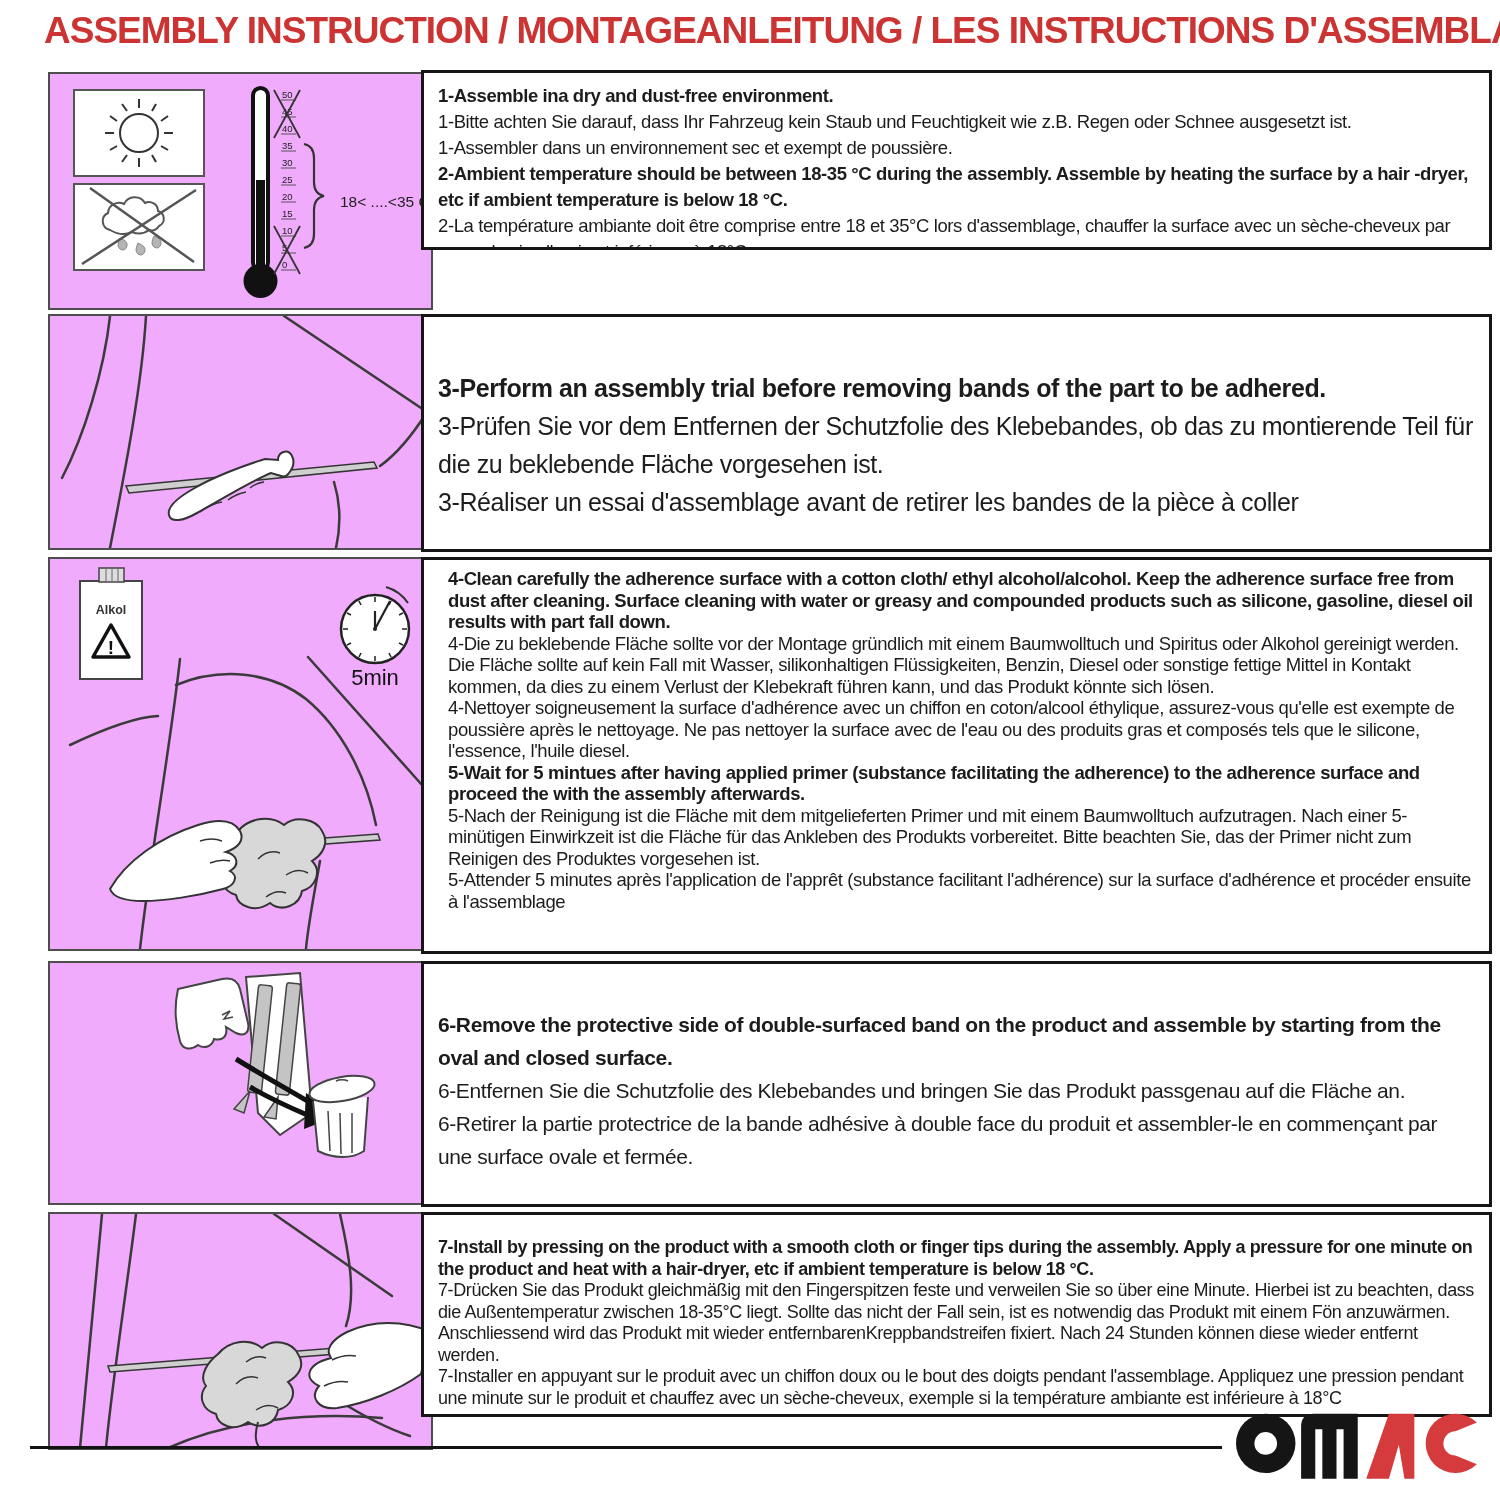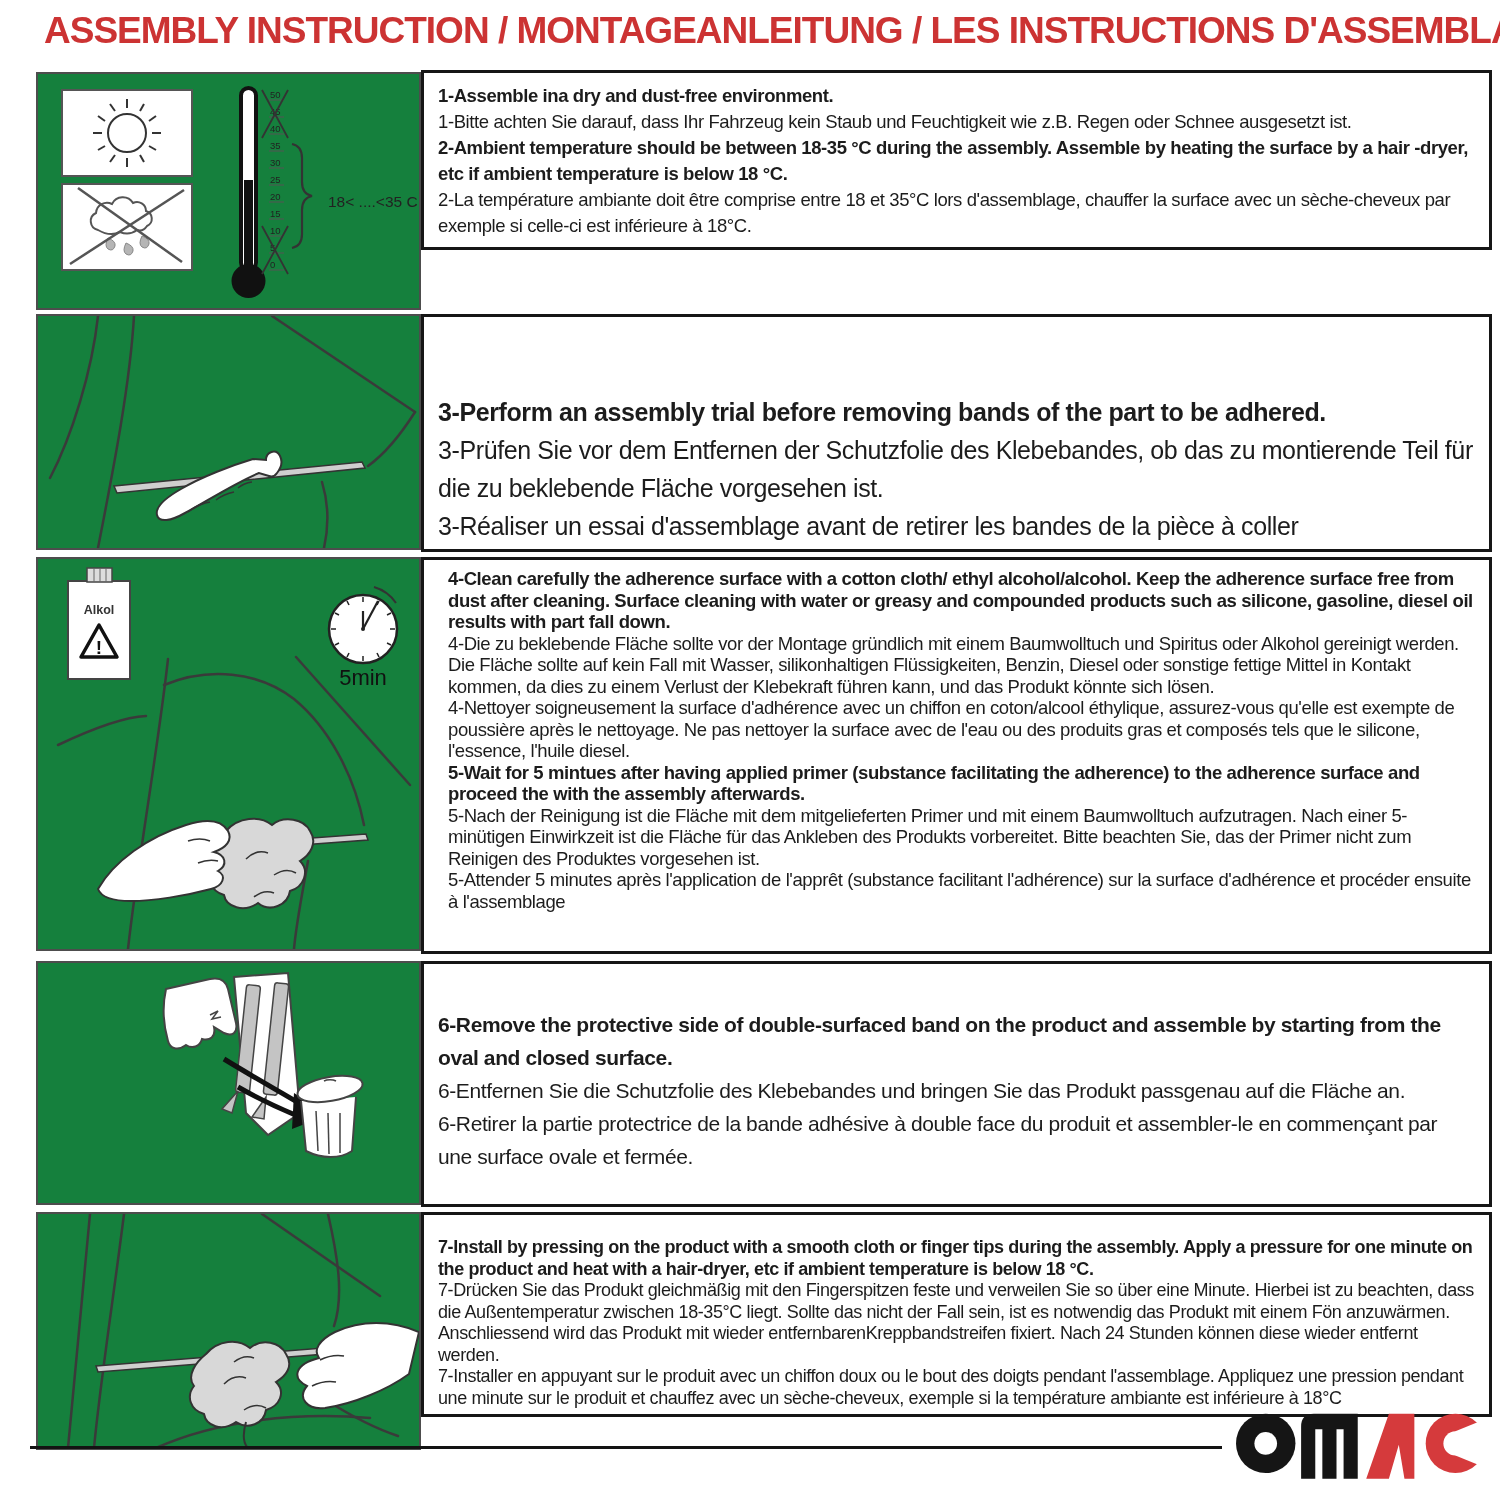--- a/index.html
+++ b/index.html
@@ -1,29 +1,29 @@
 <!DOCTYPE html>
 <html><head>
 <meta charset="utf-8">
 <style>
   html,body{margin:0;padding:0;background:#ffffff;}
   .sheet{position:relative;width:1500px;height:1500px;background:#fff;
          font-family:"Liberation Sans",sans-serif;color:#1c1c1c;overflow:hidden;}
   .title{position:absolute;left:44px;top:10px;font-size:37px;font-weight:700;
          color:#cc3333;letter-spacing:-1px;white-space:nowrap;}
-  .imgbox{position:absolute;left:36px;width:385px;background:#15803d;
+  .imgbox{position:absolute;left:48px;width:385px;background:#f0abfc;
           border:2px solid #4d4d4d;box-sizing:border-box;}
   .textbox{position:absolute;left:421px;width:1071px;background:#fff;
            border:3px solid #161616;box-sizing:border-box;
            padding:10px 15px 0 14px;overflow:hidden;letter-spacing:-0.4px;}
   .textbox p{margin:0;}
   .b{font-weight:700;}
   
   .r1i{top:72px;height:238px;}   .r1t{top:70px;height:180px;font-size:18.5px;line-height:26px;}
-  .r2i{top:314px;height:236px;}  .r2t{top:314px;height:238px;font-size:25px;line-height:38px;padding-top:76px;}
+  .r2i{top:314px;height:236px;}  .r2t{top:314px;height:238px;font-size:25px;line-height:38px;padding-top:52px;}
   .r3i{top:557px;height:394px;}  .r3t{top:557px;height:397px;font-size:18.5px;line-height:21.5px;padding-top:8px;padding-left:24px;}
   .r4i{top:961px;height:244px;}  .r4t{top:961px;height:246px;font-size:21px;line-height:33px;padding-top:44px;}
   .r5i{top:1212px;height:238px;} .r5t{top:1212px;height:205px;font-size:18px;line-height:21.5px;padding-top:22px;}
   .gap1{margin-top:26px;}
   .gap3{margin-top:18px;}
   .imgbox svg{display:block;width:100%;height:100%;}
   svg text{font-family:"Liberation Sans",sans-serif;}
   .rule{position:absolute;left:30px;top:1446px;width:1192px;height:3px;background:#131313;}
   .logo{position:absolute;left:1236px;top:1408px;width:252px;height:84px;}
 </style>
@@ -101,20 +101,21 @@
         </g>
         <path d="M254,70 q10,2 10,14 v24 q0,12 10,14 q-10,2 -10,14 v24 q0,12 -10,14" fill="none" stroke="#333" stroke-width="2.2"></path>
         <text x="290" y="133" font-size="15.5" fill="#222">18&lt; ....&lt;35 C</text>
       </g>
     </svg>
   </div>
 
   <div class="textbox r1t">
     <p class="b">1-Assemble ina dry and dust-free environment.</p>
     <p>1-Bitte achten Sie darauf, dass Ihr Fahrzeug kein Staub und Feuchtigkeit wie z.B. Regen oder Schnee ausgesetzt ist.</p>
+    <p>1-Assembler dans un environnement sec et exempt de poussière.</p>
     <p class="b gap1">2-Ambient temperature should be between 18-35 °C  during the assembly. Assemble by heating the surface by a hair -dryer, etc if ambient temperature is below 18 °C.</p>
     <p>2-La température ambiante doit être comprise entre 18 et 35°C lors d'assemblage, chauffer la surface avec un sèche-cheveux par exemple si celle-ci est inférieure à 18°C.</p>
   </div>
 
   <div class="imgbox r2i">
     <svg viewBox="0 0 381 232">
       <g fill="none" stroke="#3a3a3a" stroke-width="2.5" stroke-linecap="round">
         <path d="M60,0 C54,55 34,120 12,162"></path>
         <path d="M96,0 C92,70 74,160 60,232"></path>
         <path d="M234,0 L377,96"></path>

